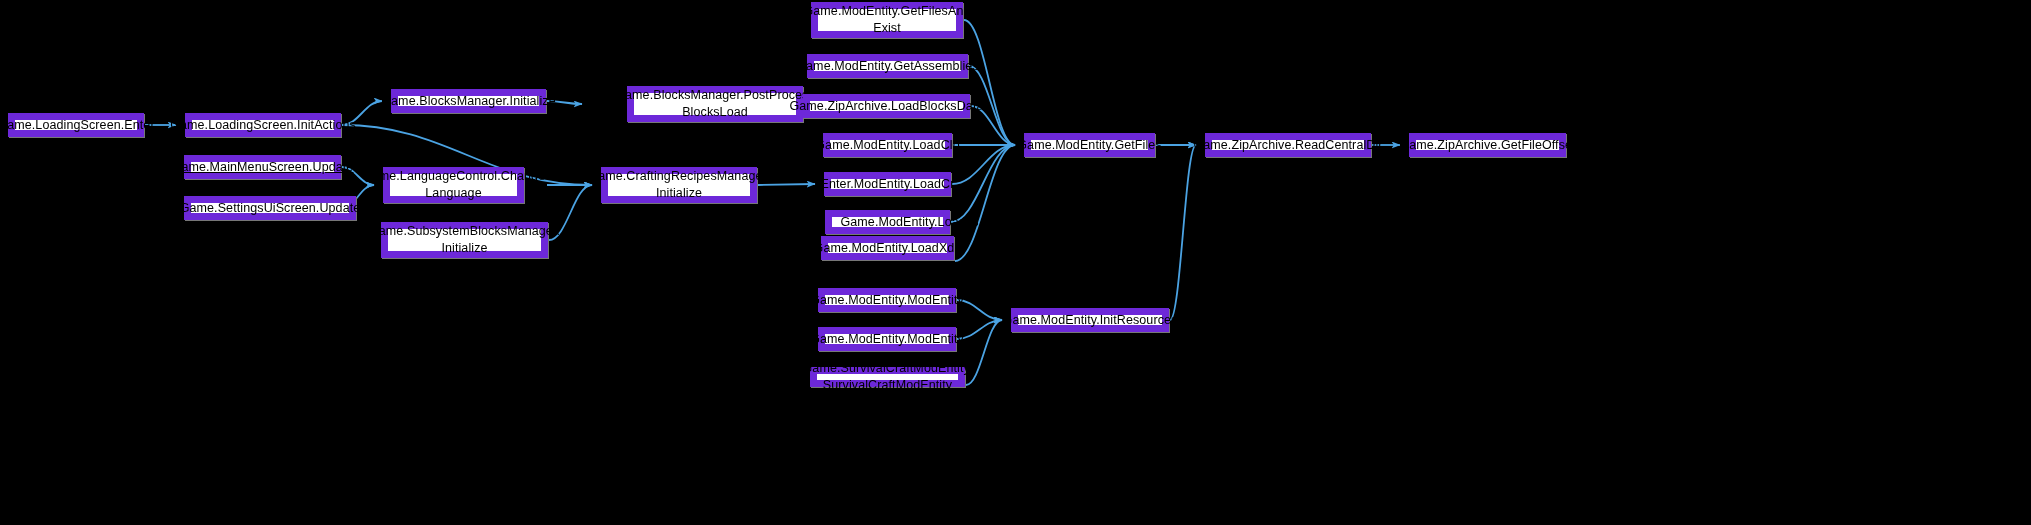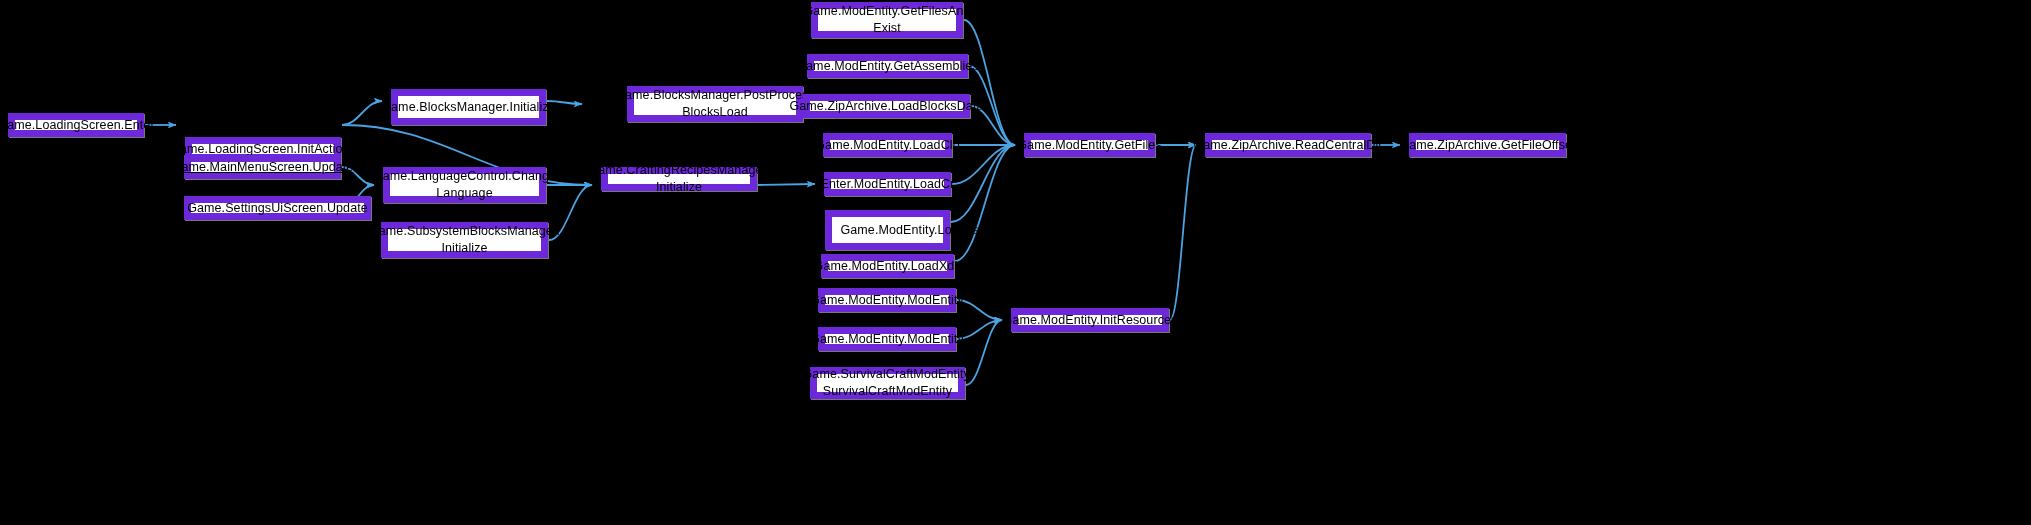--- a/index.html
+++ b/index.html
@@ -64,42 +64,42 @@
       <path d="M955,261 C980.2,261 989.8,145 1015,145" stroke="#4ba3e3" stroke-width="1.8" fill="none" marker-end="url(#ah)"></path>
       <path d="M957,300 C975.9,300 983.1,320 1002,320" stroke="#4ba3e3" stroke-width="1.8" fill="none" marker-end="url(#ah)"></path>
       <path d="M957,339 C975.9,339 983.1,320 1002,320" stroke="#4ba3e3" stroke-width="1.8" fill="none" marker-end="url(#ah)"></path>
       <path d="M966,385 C981.12,385 986.88,320 1002,320" stroke="#4ba3e3" stroke-width="1.8" fill="none" marker-end="url(#ah)"></path>
       <path d="M1156,145 L1196,145" stroke="#4ba3e3" stroke-width="1.8" fill="none" marker-end="url(#ah)"></path>
       <path d="M1170,320 C1180.92,320 1185.08,145 1196,145" stroke="#4ba3e3" stroke-width="1.8" fill="none" marker-end="url(#ah)"></path>
       <path d="M1372,145 L1400,145" stroke="#4ba3e3" stroke-width="1.8" fill="none" marker-end="url(#ah)"></path>
     </svg>
   <div id="node-layer">
       <div class="node" style="left: 8px; top: 113px; width: 136px; height: 24px;">Game.LoadingScreen.Enter</div>
-      <div class="node" style="left: 185px; top: 113px; width: 156px; height: 24px; margin-top: 24px;">Game.LoadingScreen.InitActions</div>
+      <div class="node" style="left: 185px; top: 113px; width: 156px; height: 24px;">Game.LoadingScreen.InitActions</div>
       <div class="node" style="left: 184px; top: 155px; width: 157px; height: 24px; text-decoration: underline;">Game.MainMenuScreen.Update</div>
-      <div class="node" style="left: 184px; top: 196px; width: 187px; height: 24px;">Game.SettingsUiScreen.Update</div>
-      <div class="node" style="left: 391px; top: 89px; width: 155px; height: 36px;">Game.BlocksManager.Initialize</div>
-      <div class="node two-line" style="left: 383px; top: 167px; width: 163px; height: 36px; text-align: center;">Game.LanguageControl.Change
+      <div class="node" style="left: 184px; top: 196px; width: 172px; height: 24px;">Game.SettingsUiScreen.Update</div>
+      <div class="node" style="left: 391px; top: 89px; width: 155px; height: 24px;">Game.BlocksManager.Initialize</div>
+      <div class="node two-line" style="left: 383px; top: 167px; width: 141px; height: 36px; text-align: center;">Game.LanguageControl.Change
 Language</div>
       <div class="node two-line" style="left: 381px; top: 222px; width: 167px; height: 36px;">Game.SubsystemBlocksManager.
 Initialize</div>
       <div class="node two-line" style="left: 591px; top: 86px; width: 176px; height: 36px; margin-left: 36px;">Game.BlocksManager.PostProcess
 BlocksLoad</div>
-      <div class="node two-line" style="left: 601px; top: 167px; width: 156px; height: 24px;">Game.CraftingRecipesManager.
+      <div class="node two-line" style="left: 601px; top: 167px; width: 156px; height: 36px;">Game.CraftingRecipesManager.
 Initialize</div>
       <div class="node two-line" style="left: 811px; top: 2px; width: 152px; height: 36px;">Game.ModEntity.GetFilesAnd
 Exist</div>
       <div class="node" style="left: 807px; top: 54px; width: 161px; height: 24px;">Game.ModEntity.GetAssemblies</div>
       <div class="node" style="left: 803px; top: 94px; width: 167px; height: 24px;">Game.ZipArchive.LoadBlocksData</div>
       <div class="node" style="left: 823px; top: 133px; width: 129px; height: 24px;">Game.ModEntity.LoadClo</div>
       <div class="node" style="left: 824px; top: 172px; width: 127px; height: 24px;">Enter.ModEntity.LoadCr</div>
-      <div class="node" style="left: 825px; top: 210px; width: 125px; height: 40px; padding-left: 48px;">Game.ModEntity.LoadJs</div>
-      <div class="node" style="left: 821px; top: 254px; width: 133px; height: 24px;">Game.ModEntity.LoadXdb</div>
+      <div class="node" style="left: 825px; top: 210px; width: 125px; height: 24px; padding-left: 48px;">Game.ModEntity.LoadJs</div>
+      <div class="node" style="left: 821px; top: 236px; width: 133px; height: 24px;">Game.ModEntity.LoadXdb</div>
       <div class="node" style="left: 818px; top: 288px; width: 138px; height: 24px;">Game.ModEntity.ModEntity</div>
       <div class="node" style="left: 818px; top: 327px; width: 138px; height: 24px;">Game.ModEntity.ModEntity</div>
-      <div class="node two-line" style="left: 810px; top: 367px; width: 155px; height: 32px;">Game.SurvivalCraftModEntity.
+      <div class="node two-line" style="left: 810px; top: 367px; width: 155px; height: 20px;">Game.SurvivalCraftModEntity.
 SurvivalCraftModEntity</div>
       <div class="node" style="left: 1024px; top: 133px; width: 131px; height: 24px;">Game.ModEntity.GetFiles</div>
       <div class="node" style="left: 1011px; top: 308px; width: 158px; height: 24px;">Game.ModEntity.InitResources</div>
       <div class="node" style="left: 1205px; top: 133px; width: 166px; height: 24px;">Game.ZipArchive.ReadCentralDir</div>
       <div class="node" style="left: 1409px; top: 133px; width: 157px; height: 24px;">Game.ZipArchive.GetFileOffset</div>
     </div>
 </div>
 
 </body></html>

